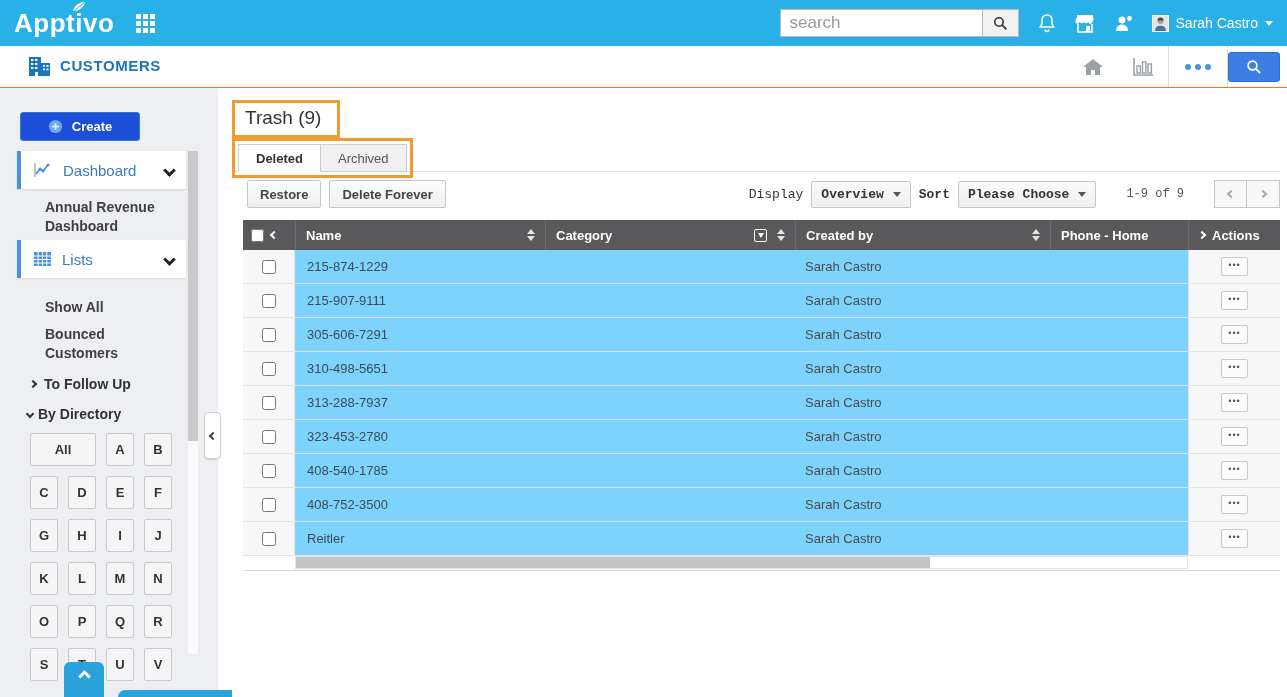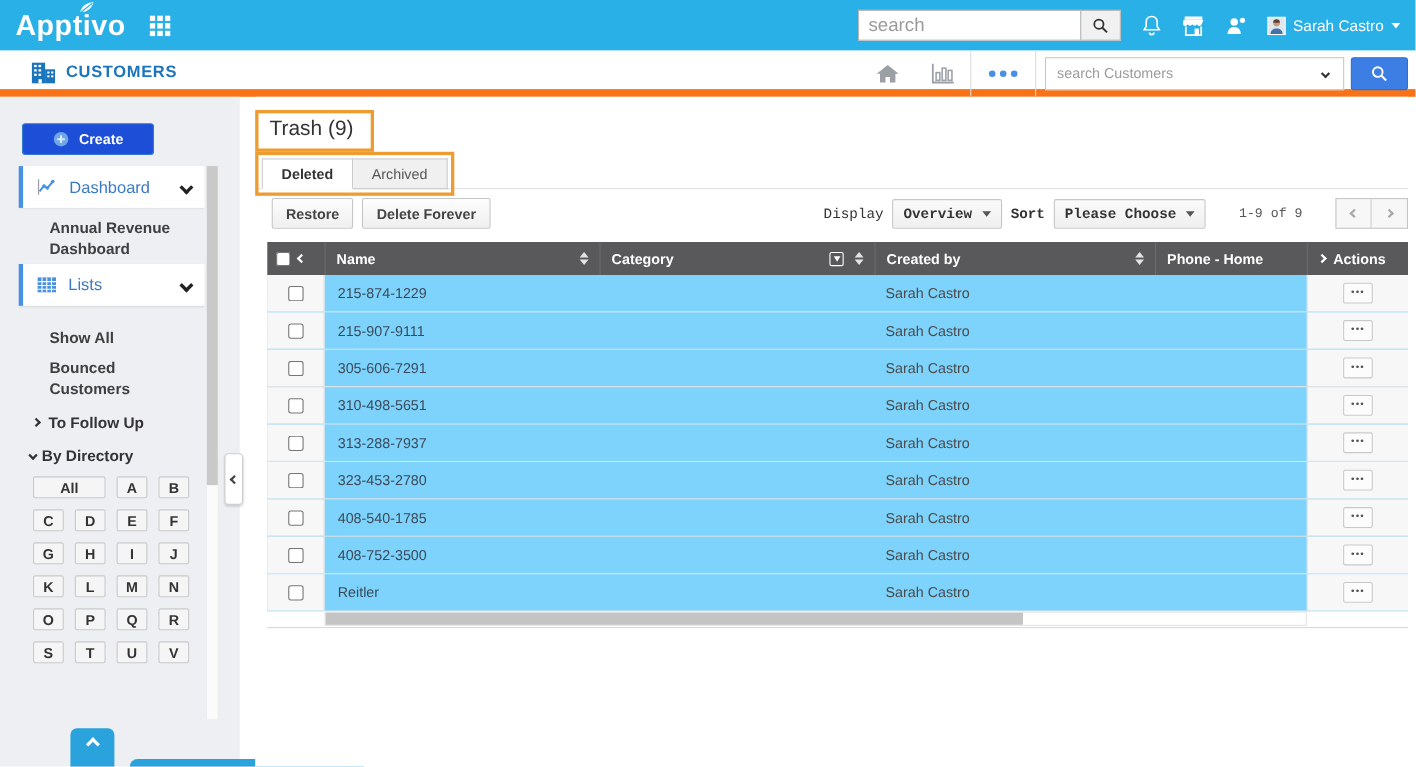--- a/index.html
+++ b/index.html
@@ -14,21 +14,21 @@
   .apps-grid{margin-left:22px;cursor:pointer;}
   .topbar-right{position:absolute;right:14px;top:0;height:46px;display:flex;align-items:center;gap:19px;}
   .tb-search{display:flex;height:28px;}
   .tb-search input{width:202px;height:28px;border:1px solid #b9b9b9;border-right:none;padding:0 9px;font-size:17px;font-family:"Liberation Sans",sans-serif;color:#a16207;outline:none;}
   .tb-search input::placeholder{color:#9a9a9a;}
   .tb-search .tb-search-btn{width:37px;height:28px;background:#f1f1f1;border:1px solid #b9b9b9;display:flex;align-items:center;justify-content:center;cursor:pointer;}
   .user{display:flex;align-items:center;gap:7px;color:#fff;font-size:14px;cursor:pointer;}
   .caret{display:inline-block;width:0;height:0;border-left:4px solid transparent;border-right:4px solid transparent;border-top:5px solid currentColor;}
 
   
-  .appbar{position:absolute;left:0;top:46px;width:1287px;height:42px;background:#fff;border-bottom:7px solid #f97316;}
+  .appbar{position:absolute;left:0;top:46px;width:1287px;height:42px;background:#fff;border-bottom:1px solid #f97316;}
   .app-title{position:absolute;left:28px;top:9px;display:flex;align-items:center;gap:8px;}
   .app-title span{color:#1b75bc;font-size:15px;font-weight:700;letter-spacing:.6px;}
   .appbar-right{position:absolute;right:7px;top:0;height:41px;display:flex;align-items:center;}
   .ab-ic{padding:0 14px;display:flex;align-items:center;cursor:pointer;}
   .sep{width:1px;height:41px;background:#dcdcdc;}
   .dots{display:flex;gap:4px;padding:0 16px;cursor:pointer;}
   .dots i{width:6px;height:6px;border-radius:50%;background:#4a90e2;display:block;}
   .ab-select{display:flex;align-items:center;width:272px;height:30px;border:1px solid #c8c8c8;background:#fff;margin:0 6px 0 8px;cursor:pointer;}
   .ab-select .ph{flex:1;padding-left:10px;color:#9b9b9b;font-size:13px;}
   .ab-select .cz{width:32px;display:flex;align-items:center;justify-content:center;color:#333;}
@@ -46,21 +46,21 @@
   
   .sidebar{position:absolute;left:0;top:88px;width:218px;height:609px;background:#edeff3;}
   .create-btn{position:absolute;left:20px;top:24px;width:120px;height:29px;background:#1d4ed8;border:1px solid #3578cc;border-radius:3px;color:#fff;font-weight:700;font-size:13px;display:flex;align-items:center;justify-content:center;gap:9px;cursor:pointer;}
   .nav-item{position:absolute;left:17px;width:169px;height:38px;background:#fff;border-left:4px solid #4a90e2;box-shadow:0 1px 2px rgba(0,0,0,.10);display:flex;align-items:center;cursor:pointer;}
   .nav-item .ni-ic{margin-left:13px;display:flex;}
   .nav-item .ni-label{margin-left:11px;color:#3b79c3;font-size:15px;flex:1;}
   .nav-item .chev{color:#222;margin-right:12px;}
   .side-link{position:absolute;left:45px;width:132px;font-size:14px;font-weight:700;color:#3f3f3f;line-height:19px;cursor:pointer;}
   .tree-item{position:absolute;display:flex;align-items:center;gap:8px;font-size:14px;font-weight:700;color:#333;cursor:pointer;}
   .letters{position:absolute;left:30px;top:345px;display:grid;grid-template-columns:repeat(4,28px);gap:10px;}
-  .letter-btn{height:20px;background:#f5f5f6;border:1px solid #c8cacc;border-radius:2px;font-size:13px;font-weight:700;color:#333;display:flex;align-items:center;justify-content:center;cursor:pointer;font-family:"Liberation Sans",sans-serif;}
+  .letter-btn{height:33px;background:#f5f5f6;border:1px solid #c8cacc;border-radius:2px;font-size:13px;font-weight:700;color:#333;display:flex;align-items:center;justify-content:center;cursor:pointer;font-family:"Liberation Sans",sans-serif;}
   .letter-btn.all{grid-column:1/3;}
   .side-scroll{position:absolute;left:187px;top:62px;width:12px;height:505px;background:#fbfbfc;border:1px solid #ececec;}
   .side-scroll .thumb{position:absolute;left:0;top:0;width:10px;height:290px;background:#c9c9c9;cursor:pointer;}
   .collapse-handle{position:absolute;left:204px;top:324px;width:17px;height:47px;background:#fff;border:1px solid #cfcfcf;border-radius:4px;box-shadow:0 1px 2px rgba(0,0,0,.12);display:flex;align-items:center;justify-content:center;color:#444;cursor:pointer;z-index:5;}
   .bottom-tab{position:absolute;left:64px;top:574px;width:40px;height:35px;background:#2aa3dc;border-radius:6px 6px 0 0;display:flex;align-items:flex-start;justify-content:center;padding-top:10px;color:#fff;cursor:pointer;}
   .bottom-bar{position:absolute;left:118px;top:602px;width:213px;height:7px;background:#2aa3dc;border-radius:8px 8px 0 0;cursor:pointer;}
 
   
   .main{position:absolute;left:232px;top:88px;width:1048px;height:609px;background:#fff;}
   .title-box{position:absolute;left:0;top:12px;border:3px solid #ee9b2f;padding:4px 16px 6px 10px;}
@@ -213,26 +213,20 @@
             <rect x="16" y="7" width="3.4" height="9" fill="none" stroke="#9aa0a6" stroke-width="1.4"></rect>
           </svg>
       </div>
       <div class="sep"></div>
       <div class="dots">
           <i></i>
           <i></i>
           <i></i>
         </div>
       <div class="sep"></div>
-      <div class="ab-select">
-        <span class="ph">search Customers</span>
-        <span class="cz">
-            <span class="chev d sm"></span>
-          </span>
-      </div>
       <div class="ab-search-btn">
         <svg width="16" height="16" viewBox="0 0 16 16">
             <circle cx="6.5" cy="6.5" r="4.4" fill="none" stroke="#fff" stroke-width="1.7"></circle>
             <line x1="9.9" y1="9.9" x2="14.2" y2="14.2" stroke="#fff" stroke-width="1.9"></line>
           </svg>
       </div>
     </div>
   </div>
 
   <div class="sidebar">

